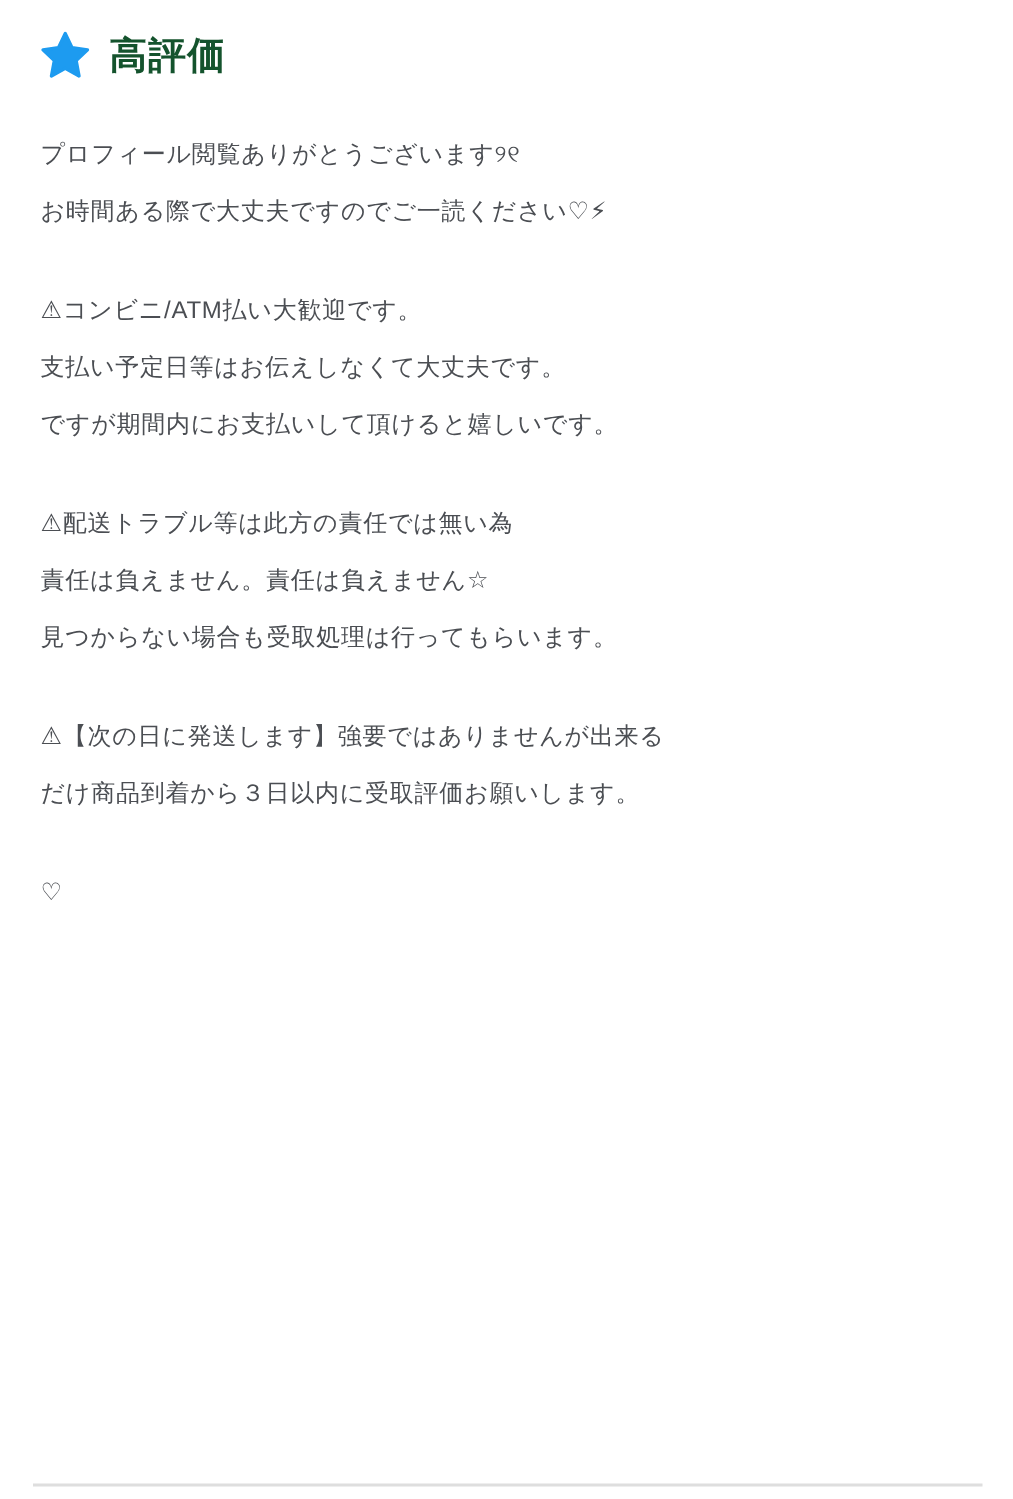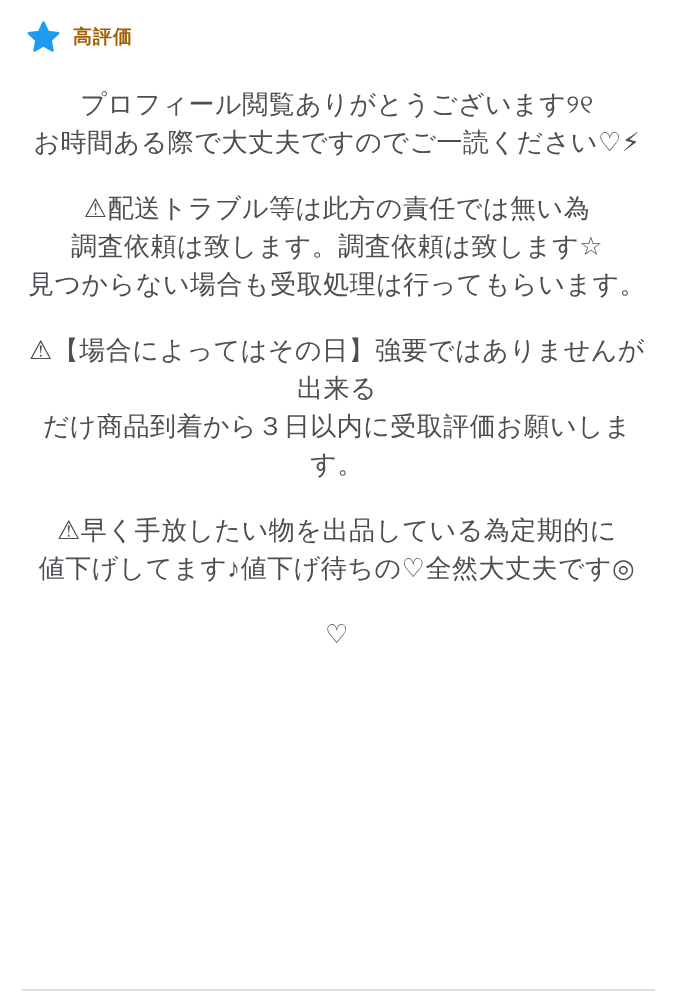--- a/index.html
+++ b/index.html
@@ -25,33 +25,32 @@
     gap: 13px;
     margin-bottom: 32px;
   }
   .rating-header .star {
     width: 33px;
     height: 33px;
     flex: 0 0 auto;
     display: block;
   }
   .rating-title {
-    font-size: 19px;
+    font-size: 25px;
     font-weight: 600;
-    color: #a16207;
+    color: #14532d;
     letter-spacing: 1px;
   }
   .profile-text p {
     white-space: pre-line;
-    font-size: 26px;
+    font-size: 16px;
     line-height: 38px;
     color: #4b4e53;
     margin: 0 0 28px 0;
     letter-spacing: 0.5px;
-    text-align: center;
   }
   .divider {
     margin-top: auto;
     margin-left: -5px;
     margin-right: -8px;
     height: 2px;
     background: #dedede;
   }
   .spacer-bottom { height: 8px; }
 </style>
@@ -63,26 +62,27 @@
   <div class="rating-header">
     <svg class="star" viewBox="0 0 24 24" aria-hidden="true">
       <polygon points="12,1.7 15.3,8.6 22.8,9.6 17.3,14.8 18.7,22.3 12,18.6 5.3,22.3 6.7,14.8 1.2,9.6 8.7,8.6" fill="#1d9bf0" stroke="#1d9bf0" stroke-width="1.6" stroke-linejoin="round"></polygon>
     </svg>
     <span class="rating-title">高評価</span>
   </div>
 
   <div class="profile-text">
     <p>プロフィール閲覧ありがとうございます୨୧
 お時間ある際で大丈夫ですのでご一読ください♡⚡︎</p>
+    <p>⚠コンビニ/ATM払い大歓迎です。
+支払い予定日等はお伝えしなくて大丈夫です。
+ですが期間内にお支払いして頂けると嬉しいです。</p>
     <p>⚠配送トラブル等は此方の責任では無い為
-調査依頼は致します。調査依頼は致します☆
+責任は負えません。責任は負えません☆
 見つからない場合も受取処理は行ってもらいます。</p>
-    <p>⚠【場合によってはその日】強要ではありませんが出来る
+    <p>⚠【次の日に発送します】強要ではありませんが出来る
 だけ商品到着から３日以内に受取評価お願いします。</p>
-    <p>⚠早く手放したい物を出品している為定期的に
-値下げしてます♪値下げ待ちの♡全然大丈夫です◎</p>
     <p>♡</p>
   </div>
 
   <div class="divider"></div>
   <div class="spacer-bottom"></div>
 
 </div>
 
 </body></html>

